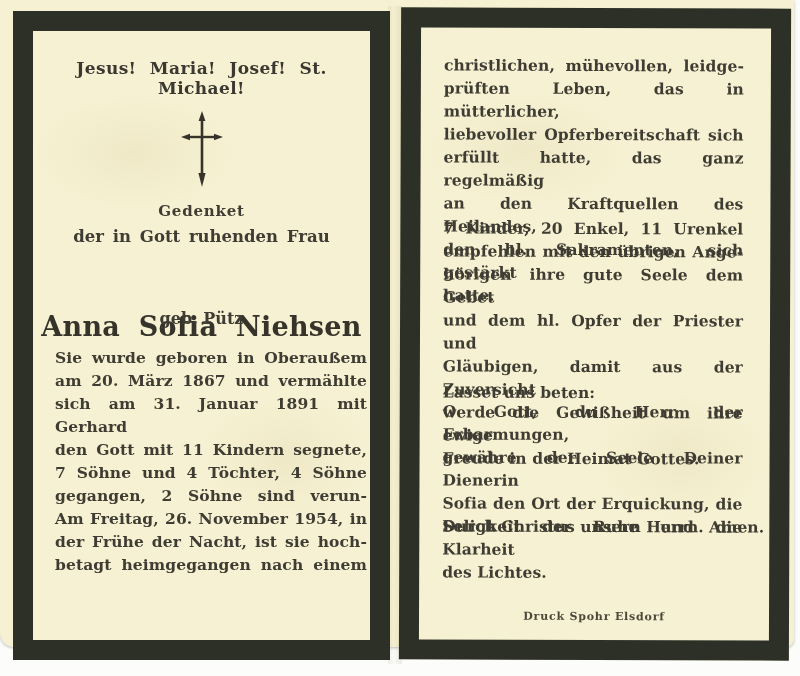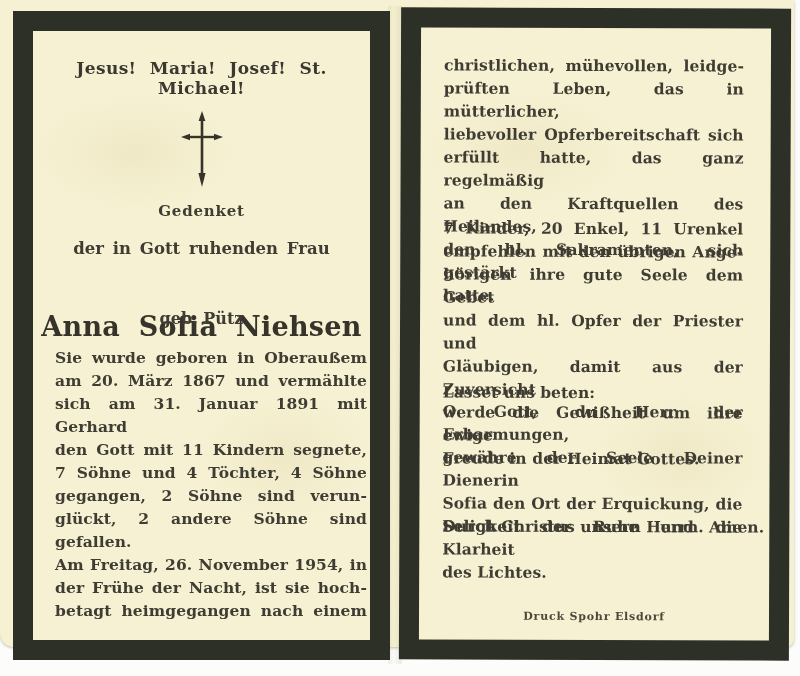--- a/index.html
+++ b/index.html
@@ -38,21 +38,21 @@
   .page-left{left:13px;top:11px;width:377px;height:649px;}
   .page-right{left:400px;top:8px;width:390px;height:652px;transform:rotate(.2deg);}
   .page-inner{position:relative;width:100%;height:100%;}
 
   .abs{position:absolute;}
   .center{text-align:center;width:100%;}
 
   .invocation{top:27px;font-size:17px;font-weight:700;word-spacing:7px;letter-spacing:.4px;color:#3a3830;}
   .cross-wrap{top:80px;width:100%;text-align:center;}
   .memorial-word{top:171px;font-size:15px;font-weight:700;letter-spacing:.8px;}
-  .memorial-line{top:208px;font-size:16.5px;font-weight:700;word-spacing:3px;}
+  .memorial-line{top:196px;font-size:16.5px;font-weight:700;word-spacing:3px;}
   .name{top:240px;font-size:27px;font-weight:700;letter-spacing:.3px;word-spacing:9px;color:#35332a;margin-top:40px;}
   .maiden{top:278px;font-size:16px;font-weight:700;}
 
   .para{font-size:15.5px;line-height:23px;font-weight:700;letter-spacing:.1px;}
   .para .tline{text-align:justify;text-align-last:justify;}
   .para:not(.justify-all) .tline:last-child{text-align-last:left;}
   .bio{top:315px;left:22px;width:312px;}
   .p-cont{top:26px;left:23px;width:300px;}
   .p-family{top:189px;left:23px;width:300px;}
   .prayer-call{top:355px;left:23px;font-size:15.5px;font-weight:700;}
@@ -89,21 +89,20 @@
       <div class="abs center name">Anna Sofia Niehsen</div>
       <div class="abs center maiden">geb. Pütz</div>
 
       <div class="abs para justify-all bio">
           <div class="tline">Sie wurde geboren in Oberaußem</div>
           <div class="tline">am 20. März 1867 und vermählte</div>
           <div class="tline">sich am 31. Januar 1891 mit Gerhard</div>
           <div class="tline">den Gott mit 11 Kindern segnete,</div>
           <div class="tline">7 Söhne und 4 Töchter, 4 Söhne</div>
           <div class="tline">gegangen, 2 Söhne sind verun-</div>
-          <div class="tline">glückt, 2 andere Söhne sind gefallen.</div>
           <div class="tline">Am Freitag, 26. November 1954, in</div>
           <div class="tline">der Frühe der Nacht, ist sie hoch-</div>
           <div class="tline">betagt heimgegangen nach einem</div>
         </div>
     </div>
   </div>
 
   <div class="page page-right">
     <div class="page-inner">
       <div class="abs para p-cont">

